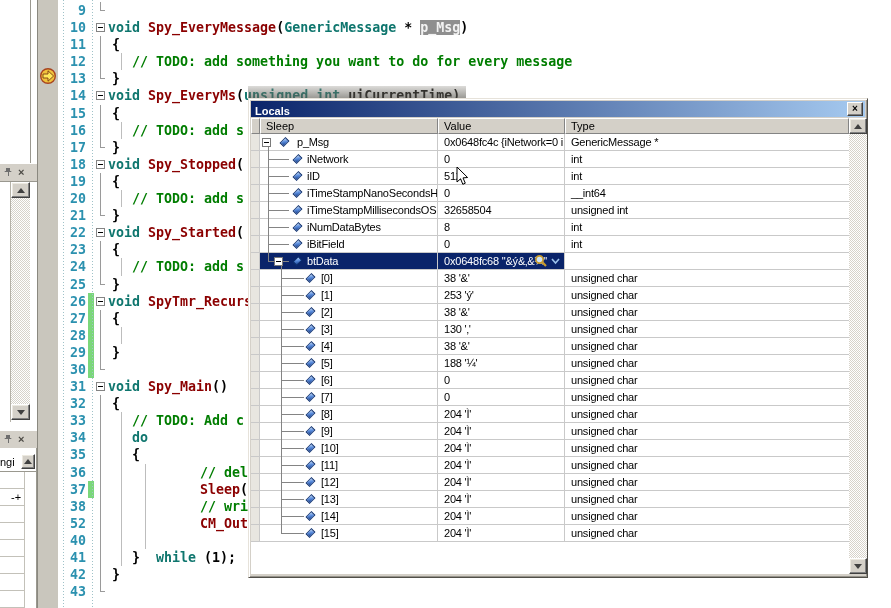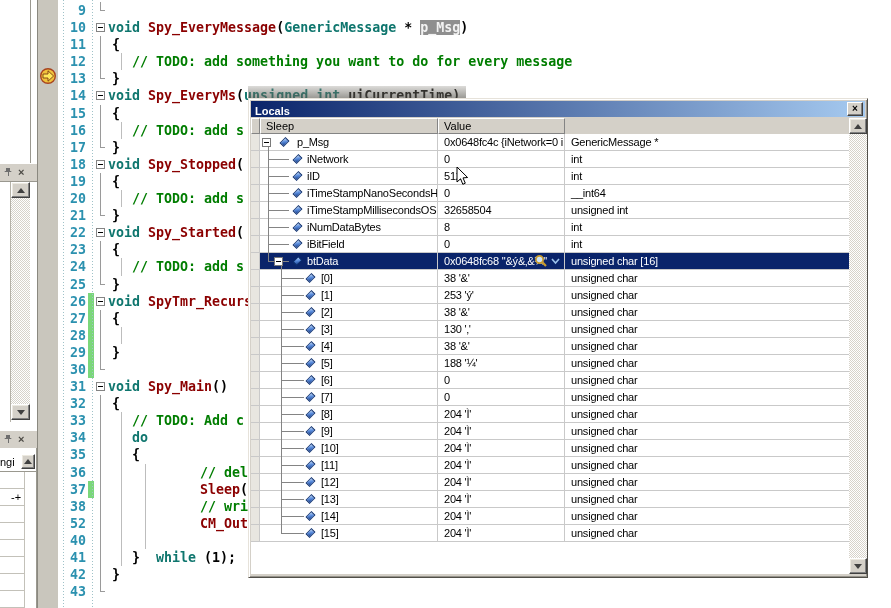--- a/index.html
+++ b/index.html
@@ -195,20 +195,21 @@
 
   <div class="locals">
     <div class="titlebar">
       <span>Locals</span>
       <div class="tclose">×</div>
     </div>
     <div class="lhdr">
       <div class="hcell h0"></div>
       <div class="hcell h1">Sleep</div>
       <div class="hcell h2">Value</div>
+      <div class="hcell h3">Type</div>
     </div>
     <div class="list" id="list">
         <div class="lrow">
           <span class="strip"></span>
           <span class="cell name">
             <span class="nlab i0">p_Msg</span>
           </span>
           <span class="xb x0"></span>
           <span class="dmd d0"></span>
           <span class="cell val"><span>0x0648fc4c {iNetwork=0 iID=5</span></span>
@@ -284,21 +285,20 @@
           <span class="dmd d1"></span>
           <span class="cell val"><span>0x0648fc68 "&amp;ý&amp;‚&amp;¼"</span>
   <svg class="mag" width="14" height="14" viewBox="0 0 14 14">
     <circle cx="5.5" cy="5.5" r="3.6" fill="#cfe4f7" stroke="#c79b2e" stroke-width="1.7"></circle>
     <line x1="8.4" y1="8.4" x2="12" y2="12" stroke="#c79b2e" stroke-width="2.2"></line>
   </svg>
   <svg class="magdrop" width="9" height="8" viewBox="0 0 9 8">
     <polyline points="1,2 4.5,6 8,2" fill="none" stroke="#9cc2ea" stroke-width="1.6"></polyline>
   </svg>
 </span>
-          <span class="cell typ">unsigned char [16]</span>
         </div>
         <div class="lrow">
           <span class="strip"></span>
           <span class="cell name">
             <span class="nlab i2">[0]</span>
           </span>
           <span class="conn c2"></span>
           <span class="dmd d2"></span>
           <span class="cell val"><span>38 '&amp;'</span></span>
           <span class="cell typ">unsigned char</span>

